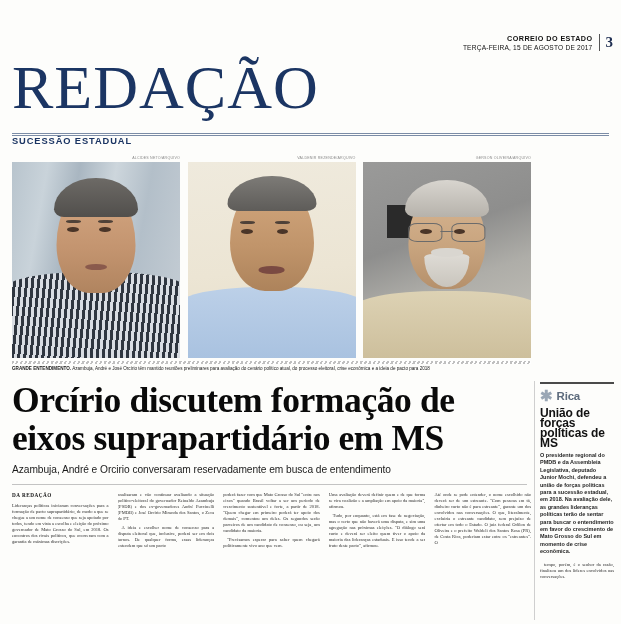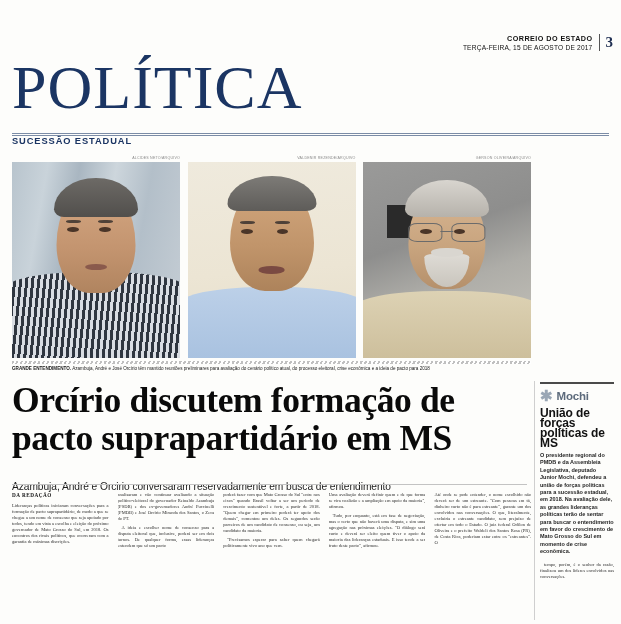--- a/index.html
+++ b/index.html
@@ -129,21 +129,20 @@
     font-weight:bold;
     font-size:35.5px;
     line-height:38px;
     letter-spacing:-.4px;
     color:#0a0a0a;
   }
   .subhead{
     position:absolute;left:12px;top:463px;width:515px;
     font-size:10.2px;line-height:13px;color:#1a1a1a;
     letter-spacing:-.05px;
-    margin-top:17px;
   }
   .sub-rule{
     position:absolute;left:12px;top:484px;width:515px;height:1px;background:#c3c3c3;
   }
 
   
   .byline{
     font-size:5.2px;font-weight:bold;letter-spacing:.5px;
     color:#111;text-transform:uppercase;margin-bottom:5px;
   }
@@ -205,21 +204,21 @@
 
   <div class="masthead-bar">
     <div class="mast-txt">
       <div class="mast-paper">CORREIO DO ESTADO</div>
       <div class="mast-date">TERÇA-FEIRA, 15 DE AGOSTO DE 2017</div>
     </div>
     <div class="mast-rule"></div>
     <div class="mast-page">3</div>
   </div>
 
-  <div class="section-title">POLÍTICA</div>
+  <div class="section-title">REDAÇÃO</div>
 
   <div class="kicker-wrap">
     <div class="kicker-rule"></div>
     <div class="kicker-rule2"></div>
     <div class="kicker">SUCESSÃO ESTADUAL</div>
   </div>
 
   <div class="photos">
 
     <div class="photo-cell">
@@ -275,21 +274,21 @@
       </div>
     </div>
 
   </div>
 
   <div class="cap-rule"></div>
   <div class="caption"><b>GRANDE ENTENDIMENTO.</b><span> Azambuja, André e José Orcírio têm mantido reuniões preliminares para avaliação do cenário político atual, do processo eleitoral, crise econômica e a ideia de pacto para 2018</span></div>
 
   <div class="headline">
     <div>Orcírio discutem formação de</div>
-    <div>pacto suprapartidário em MS</div>
+    <div>eixos suprapartidário em MS</div>
   </div>
   <div class="subhead">Azambuja, André e Orcirio conversaram reservadamente em busca de entendimento</div>
   <div class="sub-rule"></div>
 
   <div class="cols">
 
     <div class="col">
       <div class="byline">DA REDAÇÃO</div>
       <p class="first">Lideranças políticas iniciaram conversações para a formação de pacto suprapartidário, de modo a que se chegue a um nome de consenso que seja apoiado por todos, tendo em vista a escolha e eleição do próximo governador de Mato Grosso do Sul, em 2018. Os encontros dos rivais políticos, que ocorreram com a garantia de máximas discrições.</p>
     </div>
@@ -313,21 +312,21 @@
       <p class="first">Até onde se pode entender, o nome escolhido não deverá ser de um estreante. "Com pessoas em tá, dinheiro curto não é para estreante", garante um dos envolvidos nas conversações. O que, literalmente, excluiria o estreante candidato, sem prejuízo de ofertar em todo o Estado. O juiz federal Odilon de Oliveira e o prefeito Waldeli dos Santos Rosa (PR), de Costa Rica, poderiam estar entre os "estreantes". O</p>
     </div>
 
   </div>
 
   <div class="divider"></div>
   <div class="saiba">
     <div class="saiba-top"></div>
     <div class="saiba-head">
       <span class="saiba-ast">✱</span>
-      <span class="saiba-word">Mochi</span>
+      <span class="saiba-word">Rica</span>
     </div>
     <div class="saiba-title">União de forças políticas de MS</div>
     <div class="saiba-body">O presidente regional do PMDB e da Assembleia Legislativa, deputado Junior Mochi, defendeu a união de forças políticas para a sucessão estadual, em 2018. Na avaliação dele, as grandes lideranças políticas terão de sentar para buscar o entendimento em favor do crescimento de Mato Grosso do Sul em momento de crise econômica.</div>
     <div class="saiba-tail">
       <p>tempo, porém, é o senhor da razão, finalizou um dos líderes envolvidos nas conversações.</p>
     </div>
   </div>
 
 </div>
 

